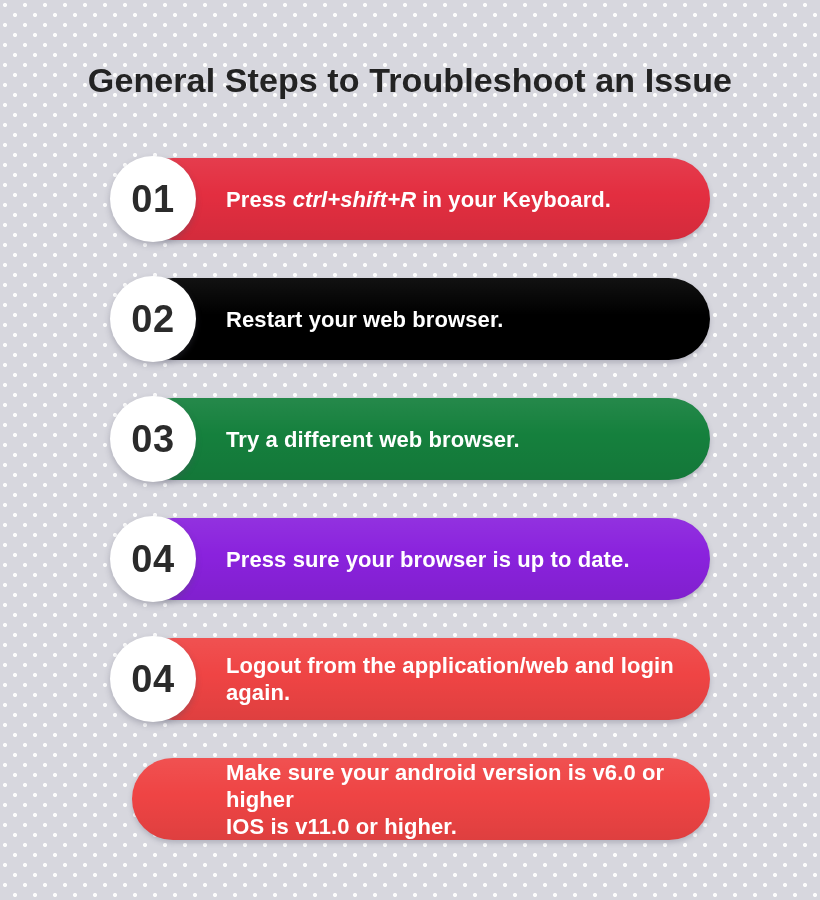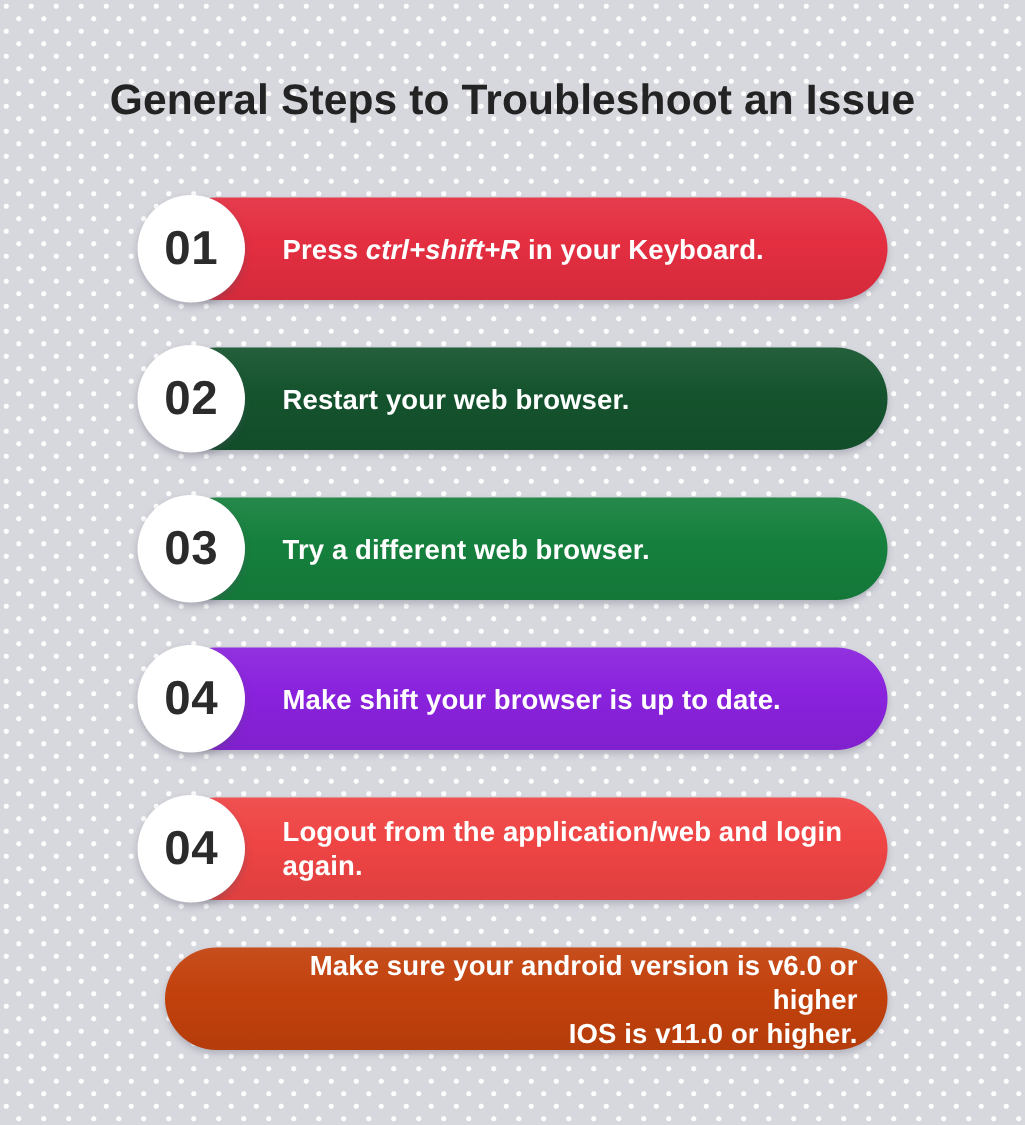--- a/index.html
+++ b/index.html
@@ -140,21 +140,21 @@
             <span>Press </span><span class="kbd">ctrl+shift+R</span><span> in your Keyboard.</span>
           </span>
         </div>
       </div>
       <div class="step-badge" style="border: 0px;">
         <span class="step-number">01</span>
       </div>
     </div>
 
     <div class="step-row">
-      <div class="step-bar" style="background-color: #14532d;">
+      <div class="step-bar" style="background-color: #000000;">
         <div class="step-text">
           <span class="line">Restart your web browser.</span>
         </div>
       </div>
       <div class="step-badge" style="border: 0px;">
         <span class="step-number">02</span>
       </div>
     </div>
 
     <div class="step-row">
@@ -164,41 +164,41 @@
         </div>
       </div>
       <div class="step-badge" style="border: 0px;">
         <span class="step-number">03</span>
       </div>
     </div>
 
     <div class="step-row">
       <div class="step-bar" style="background-color: rgb(138, 34, 221);">
         <div class="step-text">
-          <span class="line">Make shift your browser is up to date.</span>
+          <span class="line">Press sure your browser is up to date.</span>
         </div>
       </div>
       <div class="step-badge" style="border: 0px;">
         <span class="step-number">04</span>
       </div>
     </div>
 
     <div class="step-row">
       <div class="step-bar" style="background-color: #ef4444;">
         <div class="step-text">
           <span class="line">Logout from the application/web and login again.</span>
         </div>
       </div>
       <div class="step-badge" style="border: 0px;">
         <span class="step-number">04</span>
       </div>
     </div>
 
     <div class="step-row">
-      <div class="step-bar" style="background-color: #c2410c; text-align: right;">
+      <div class="step-bar" style="background-color: #ef4444;">
         <div class="step-text">
           <span class="line">Make sure your android version is v6.0 or higher</span>
           <span class="line">IOS is v11.0 or higher.</span>
         </div>
       </div>
     </div>
 
   </div>
 </div>
 

